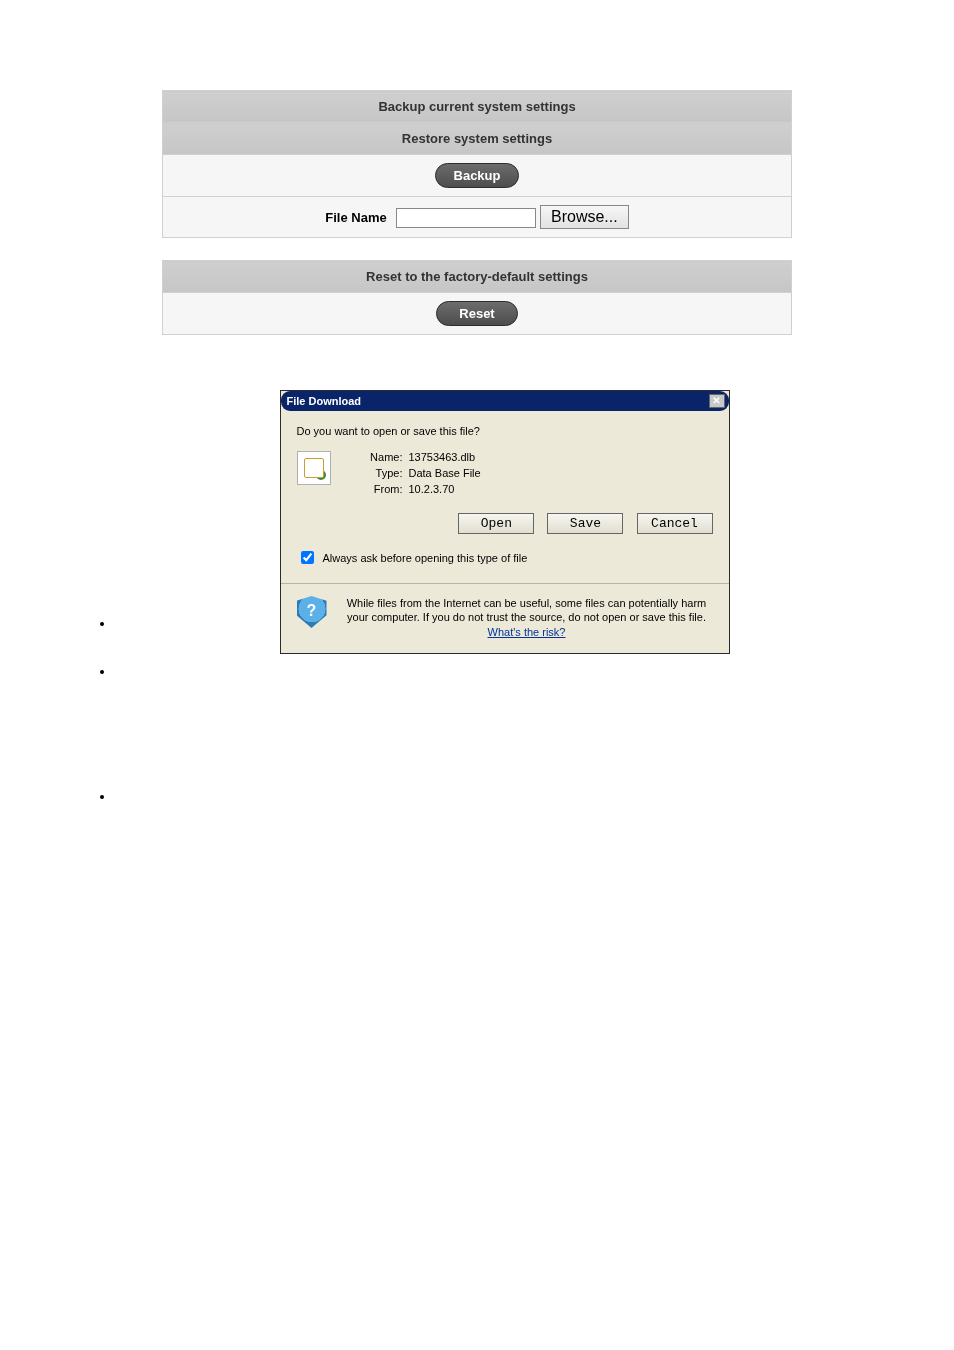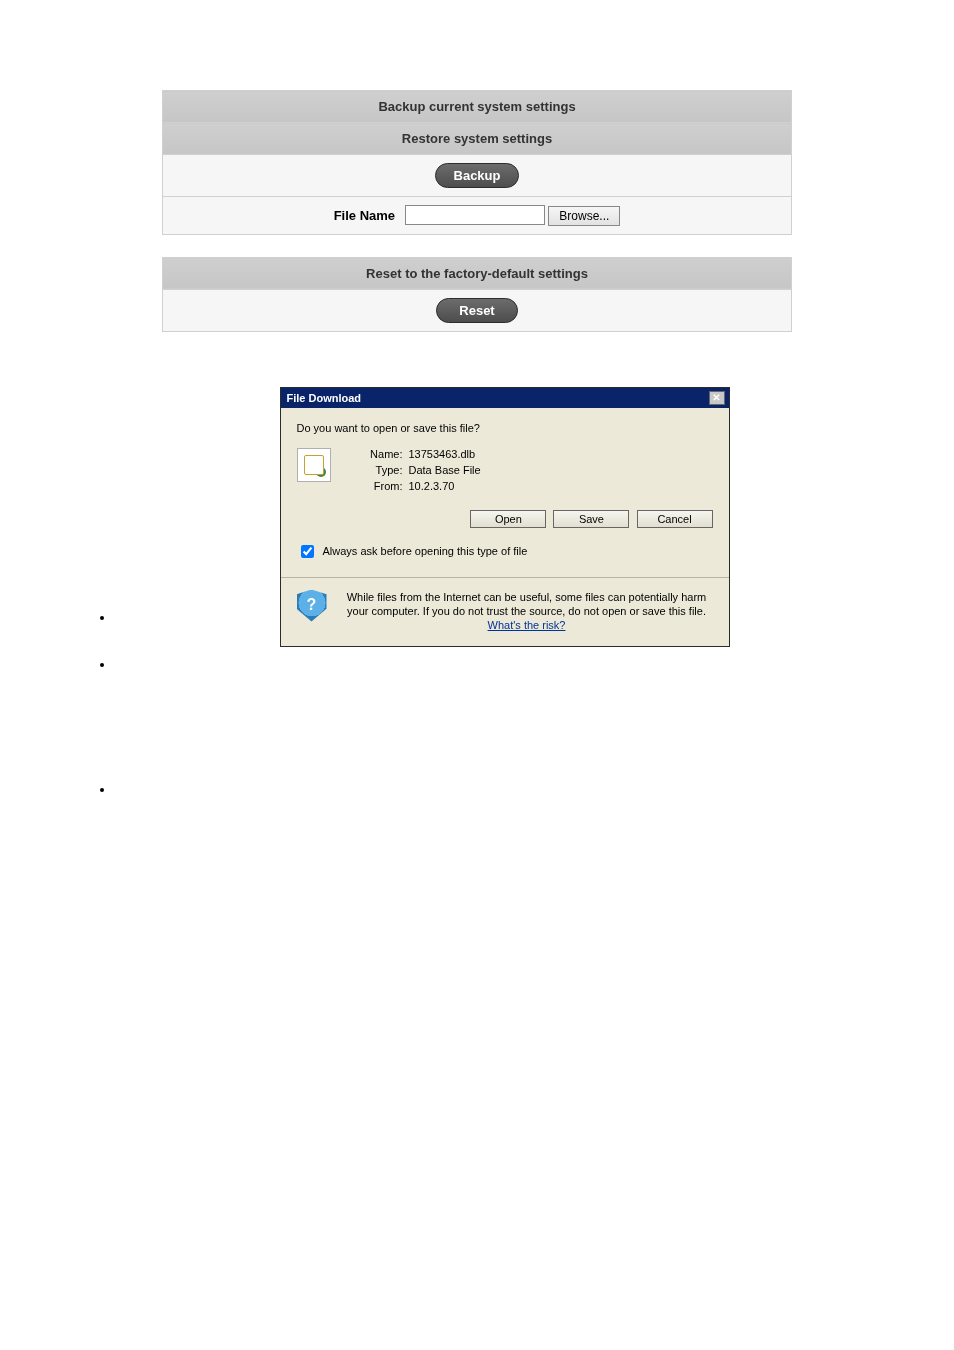--- a/index.html
+++ b/index.html
@@ -48,21 +48,21 @@
     background: linear-gradient(#6c6c6c, #4d4d4d);
     color: #fff;
     font-weight: bold;
     font-size: 13px;
     cursor: pointer;
   }
   .btn-flat {
     padding: 2px 10px;
     border: 1px solid #888;
     background: linear-gradient(#f6f6f6,#e2e2e2);
-    font-size: 12px;
+    font-size: 16px;
     cursor: pointer;
   }
   .file-label { font-weight: bold; margin-right: 6px; }
 
   
   .bullets { margin: 55px 0 0 15px; }
   .bullets li { margin-bottom: 110px; list-style: disc; }
   .bullets li:first-child { margin-bottom: 10px; }
 
   .dlg-center { text-align: center; margin-top: 8px; }
@@ -79,20 +79,21 @@
     margin: 0 auto;
   }
   .win-title {
     background: #0a246a;
     color: #fff;
     font-weight: bold;
     padding: 3px 4px 3px 6px;
     display: flex;
     justify-content: space-between;
     align-items: center;
+    border-radius: 9px;
   }
   .win-close {
     width: 16px; height: 14px;
     background: #c8c8c8;
     border: 1px solid #666;
     text-align: center;
     font-weight: bold;
     font-size: 10px;
     line-height: 12px;
     cursor: pointer;
@@ -123,25 +124,25 @@
     width:10px; height:10px;
     border-radius:50%;
     background:#3a8a3a;
   }
   .kv { display: grid; grid-template-columns: 48px auto; row-gap: 4px; }
   .kv .k { text-align: right; padding-right: 6px; }
   .btn-row { text-align: right; margin: 18px 0 12px 0; }
   .win-btn {
     width: 76px;
     padding: 2px 0;
-    margin-left: 4px;
+    margin-left: 10px;
     border: 1px solid #666;
     background: linear-gradient(#f6f5ef,#e2dfd0);
-    font-family: Liberation Sans, sans-serif;
-    font-size: 11px;
+    font-family: Liberation Mono, monospace;
+    font-size: 13px;
     cursor: pointer;
   }
   .chk-row { display: flex; align-items: center; gap: 6px; padding: 2px 0 12px 0; }
   hr.sep { border: none; border-top: 1px solid #b8b5a4; margin: 0; }
   .warn-zone { display: flex; padding: 12px 16px 14px 16px; gap: 14px; text-align: center; }
   .shield {
     width: 30px; height: 32px; flex: 0 0 30px;
     background: radial-gradient(circle at 50% 40%, #5bb0e8 0 55%, #2b7bb5 56% 100%);
     clip-path: polygon(50% 0, 100% 15%, 100% 60%, 50% 100%, 0 60%, 0 15%);
     position: relative;

